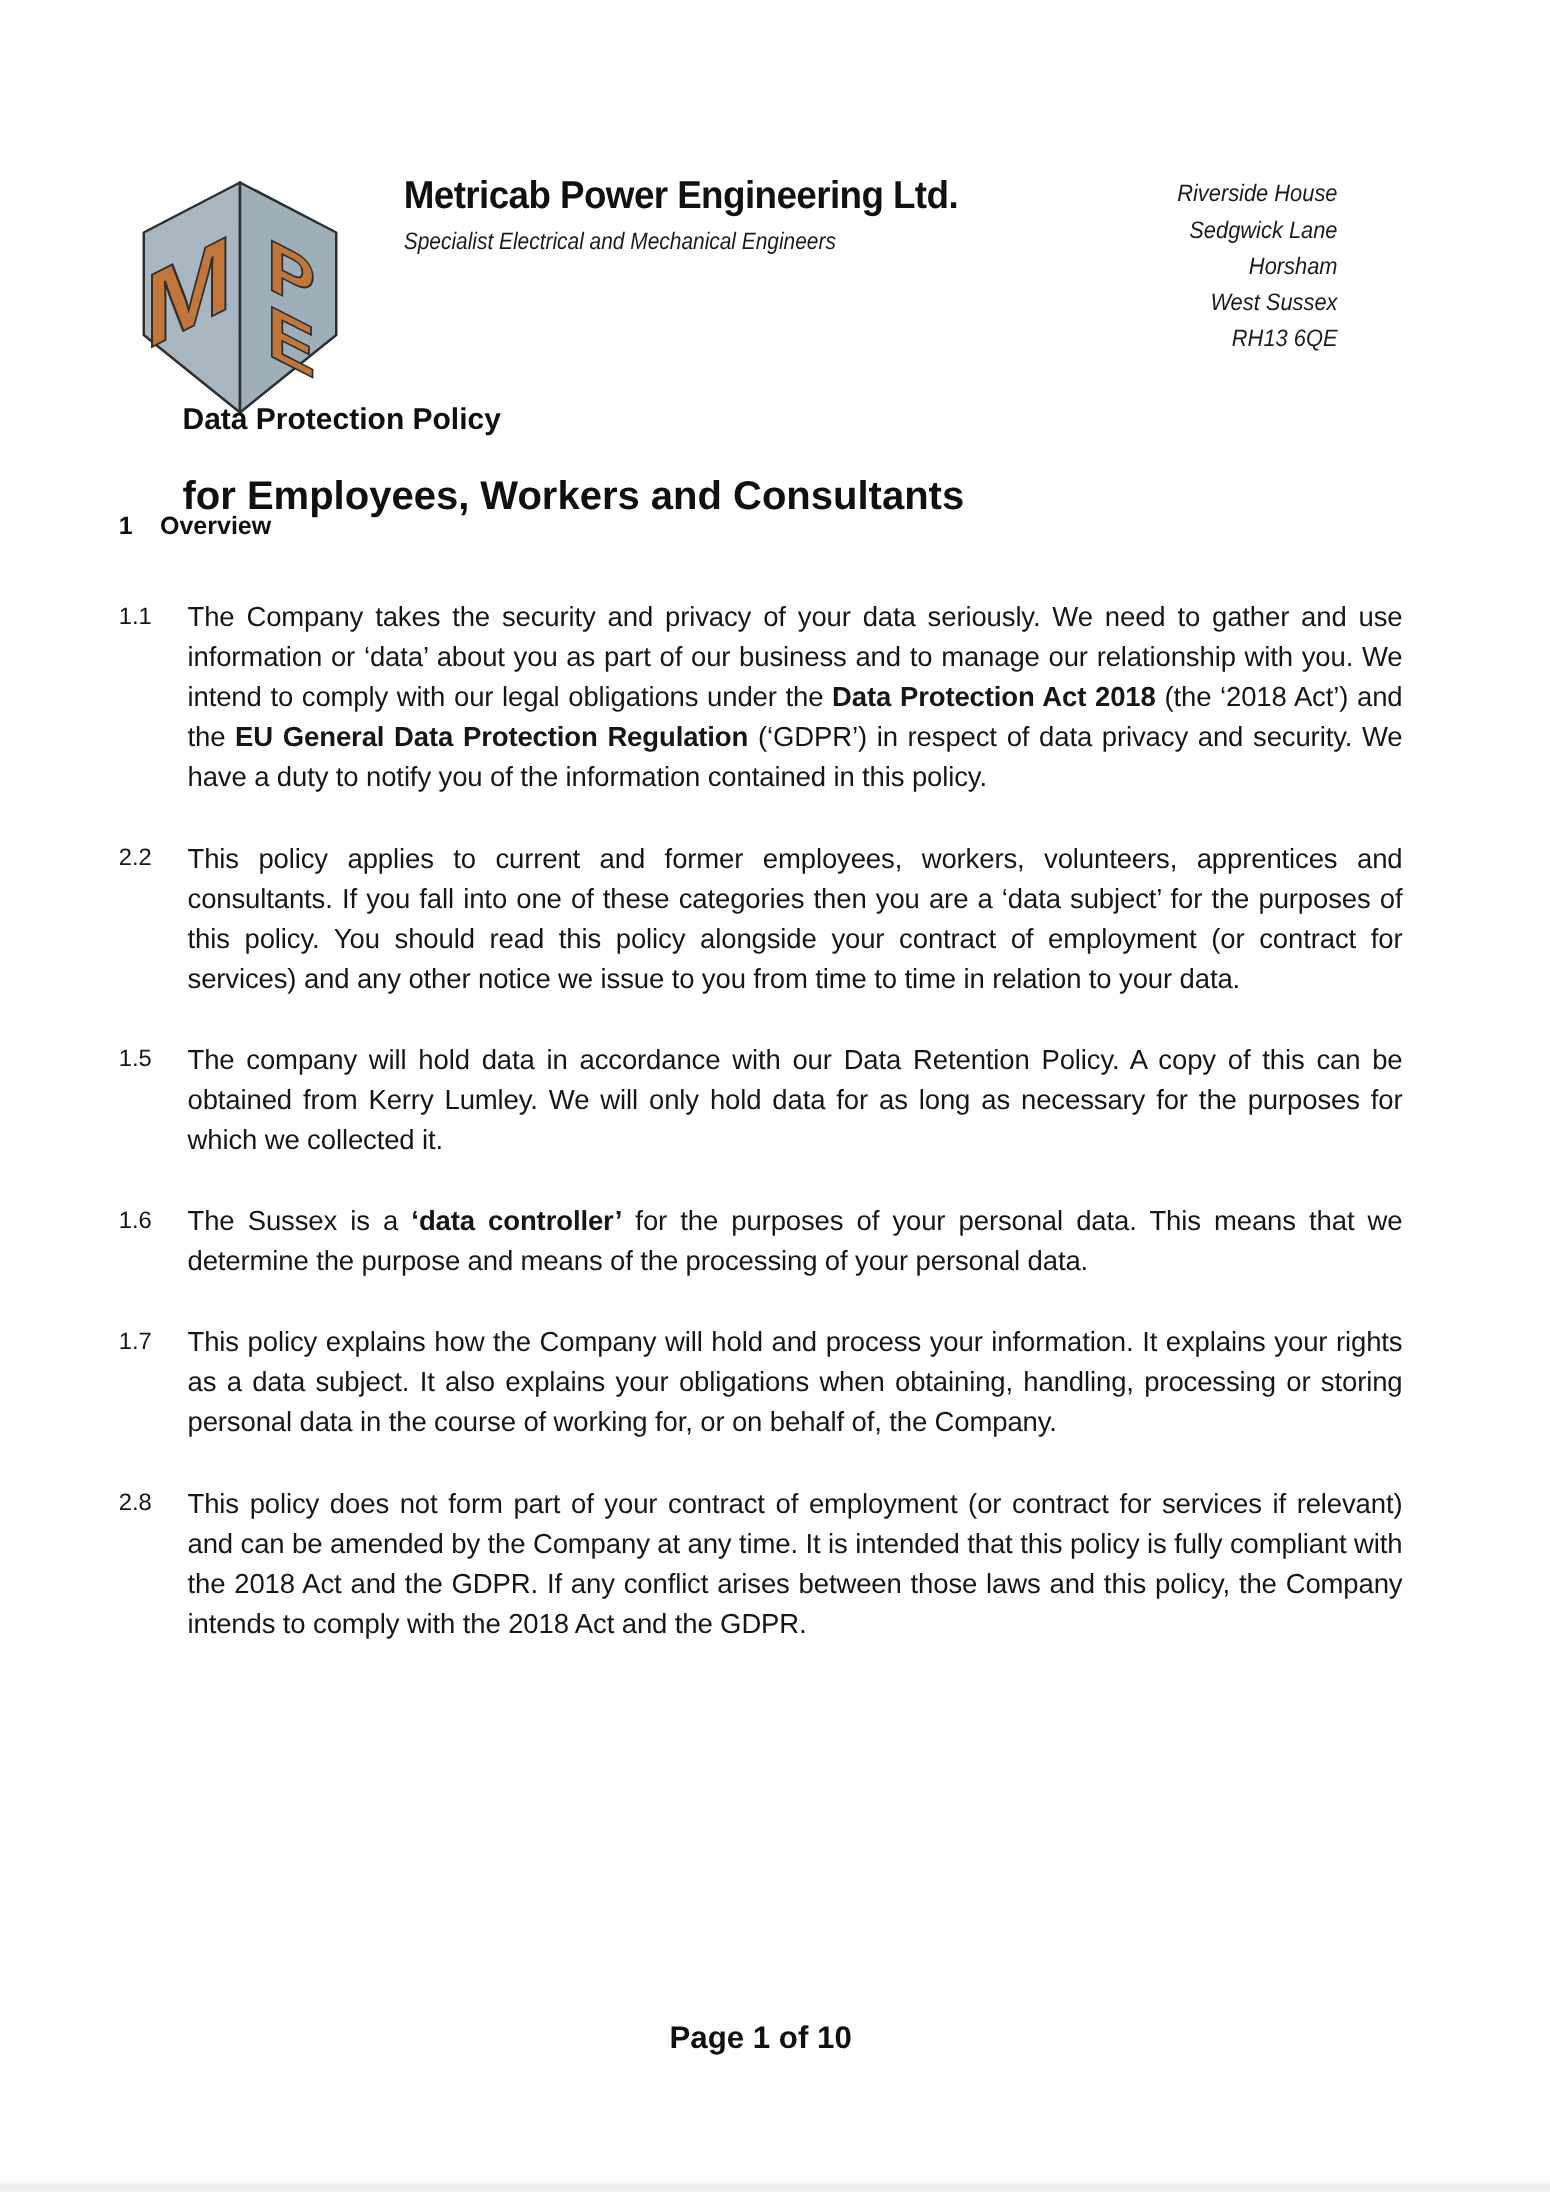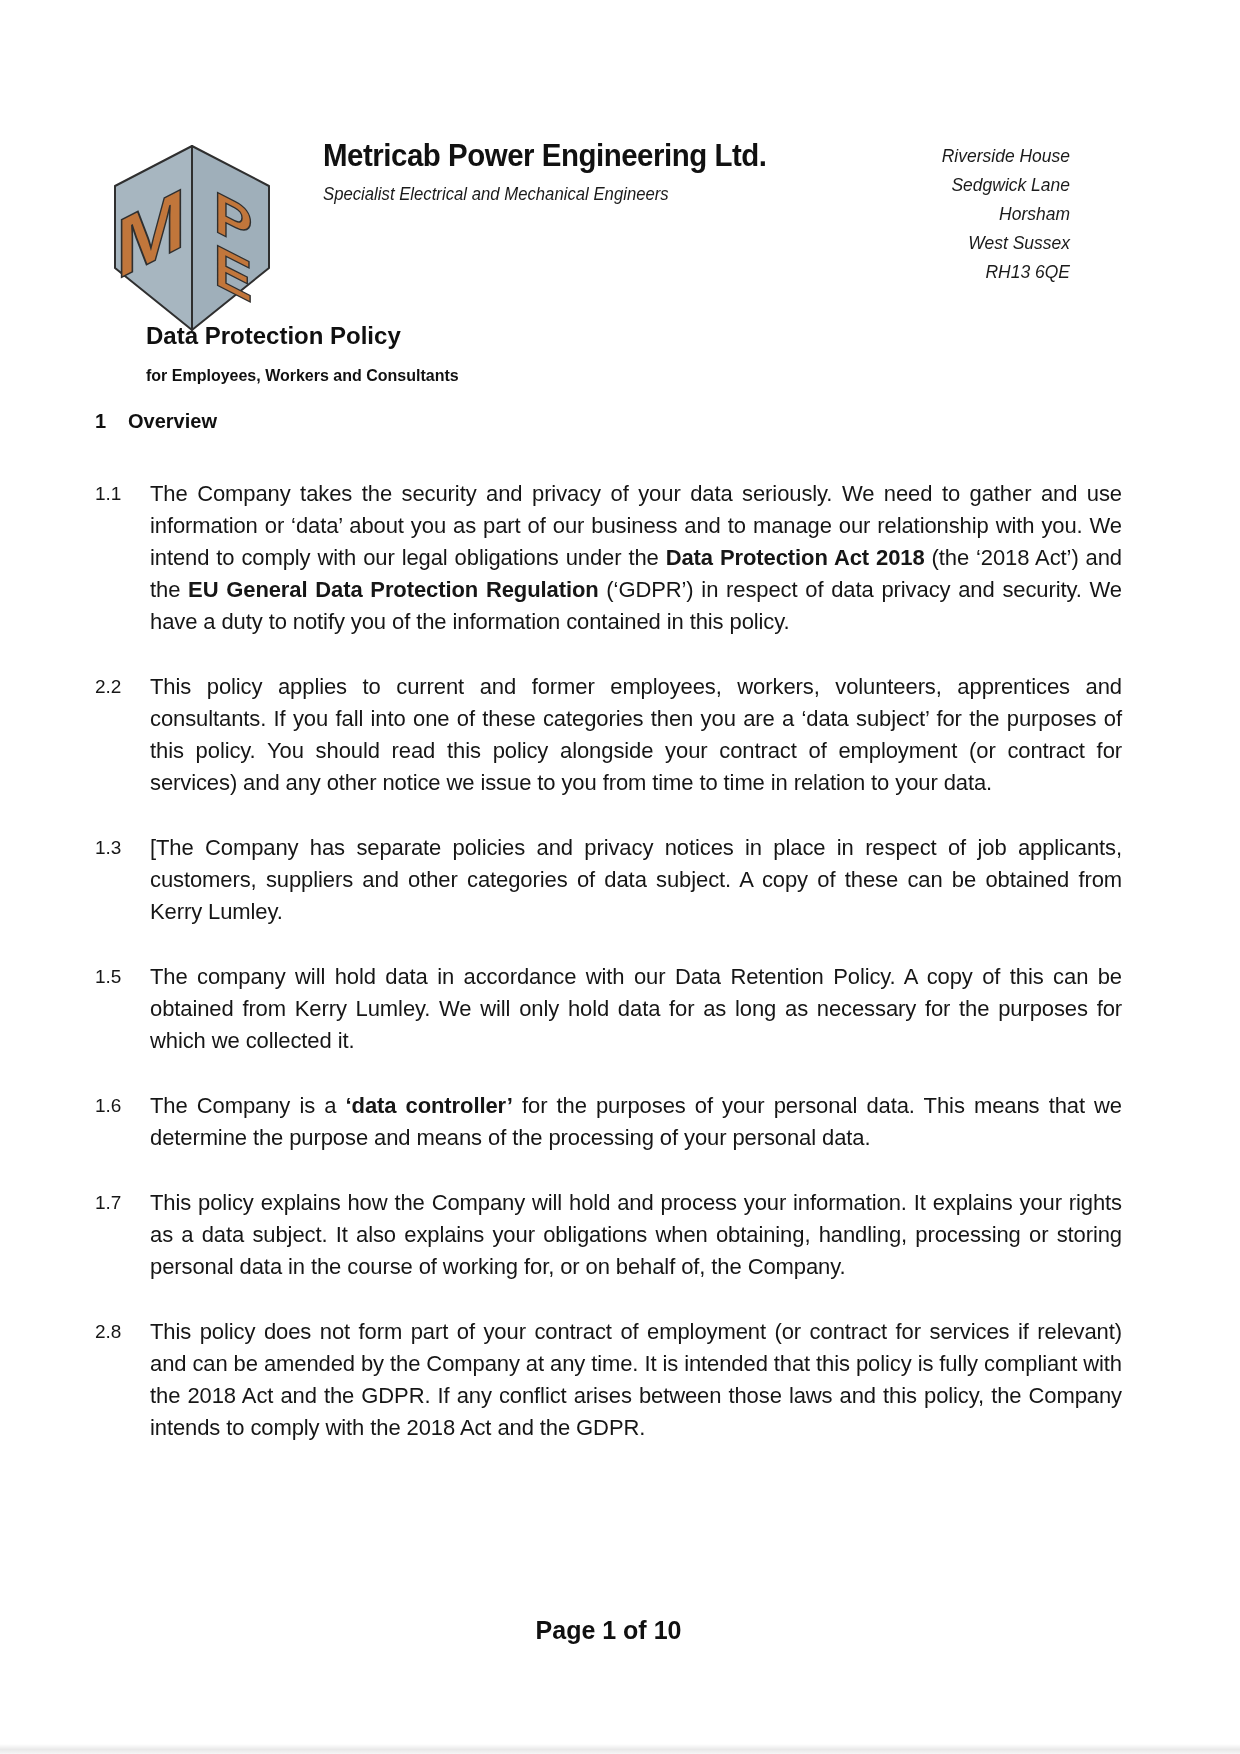--- a/index.html
+++ b/index.html
@@ -31,21 +31,21 @@
   .address-block {
     position: absolute; left: 790px; top: 141px; width: 280px;
     text-align: right; font-style: italic; font-size: 19px; line-height: 29px;
     color: #1b1b1b;
     transform: scaleX(0.92); transform-origin: right top;
   }
 
   
   .title-block { position: absolute; left: 146px; top: 322px; width: 976px; text-align: left; }
   .title-line1 { font-size: 24px; font-weight: 700; color: #101010; }
-  .title-line2 { font-size: 16px; font-weight: 700; margin-top: 17px; color: #101010; }
+  .title-line2 { font-size: 32px; font-weight: 700; margin-top: 28px; color: #101010; }
 
   
   .content { position: absolute; left: 95px; top: 408px; width: 1027px; }
 
   .section-heading { display: flex; font-weight: 700; font-size: 20px; line-height: 26px; margin-bottom: 44px; color: #101010; }
   .section-heading .sec-num { width: 33px; }
 
   .para { display: flex; margin-bottom: 33px; }
   .para-num { width: 55px; flex: 0 0 55px; font-size: 19px; line-height: 32px; }
   .para-body {
@@ -108,30 +108,26 @@
   <div>
       <div class="para">
         <div class="para-num">1.1</div>
         <div class="para-body"><span>The Company takes the security and privacy of your data seriously. We need to gather and use information or ‘data’ about you as part of our business and to manage our relationship with you. We intend to comply with our legal obligations under the </span><span class="b">Data Protection Act 2018</span><span> (the ‘2018 Act’) and the </span><span class="b">EU General Data Protection Regulation</span><span> (‘GDPR’) in respect of data privacy and security. We have a duty to notify you of the information contained in this policy.</span></div>
       </div>
       <div class="para">
         <div class="para-num">2.2</div>
         <div class="para-body"><span>This policy applies to current and former employees, workers, volunteers, apprentices and consultants. If you fall into one of these categories then you are a ‘data subject’ for the purposes of this policy. You should read this policy alongside your contract of employment (or contract for services) and any other notice we issue to you from time to time in relation to your data.</span></div>
       </div>
       <div class="para">
-        <div class="para-num">1.3</div>
-        <div class="para-body"><span>[The Company has separate policies and privacy notices in place in respect of job applicants, customers, suppliers and other categories of data subject. A copy of these can be obtained from Kerry Lumley.</span></div>
-      </div>
-      <div class="para">
         <div class="para-num">1.5</div>
         <div class="para-body"><span>The company will hold data in accordance with our Data Retention Policy. A copy of this can be obtained from Kerry Lumley. We will only hold data for as long as necessary for the purposes for which we collected it.</span></div>
       </div>
       <div class="para">
         <div class="para-num">1.6</div>
-        <div class="para-body"><span>The Company is a </span><span class="b">‘data controller’</span><span> for the purposes of your personal data. This means that we determine the purpose and means of the processing of your personal data.</span></div>
+        <div class="para-body"><span>The Sussex is a </span><span class="b">‘data controller’</span><span> for the purposes of your personal data. This means that we determine the purpose and means of the processing of your personal data.</span></div>
       </div>
       <div class="para">
         <div class="para-num">1.7</div>
         <div class="para-body"><span>This policy explains how the Company will hold and process your information.  It explains your rights as a data subject. It also explains your obligations when obtaining, handling, processing or storing personal data in the course of working for, or on behalf of, the Company.</span></div>
       </div>
       <div class="para">
         <div class="para-num">2.8</div>
         <div class="para-body"><span>This policy does not form part of your contract of employment (or contract for services if relevant) and can be amended by the Company at any time. It is intended that this policy is fully compliant with the 2018 Act and the GDPR. If any conflict arises between those laws and this policy, the Company intends to comply with the 2018 Act and the GDPR.</span></div>
       </div>
     </div>

